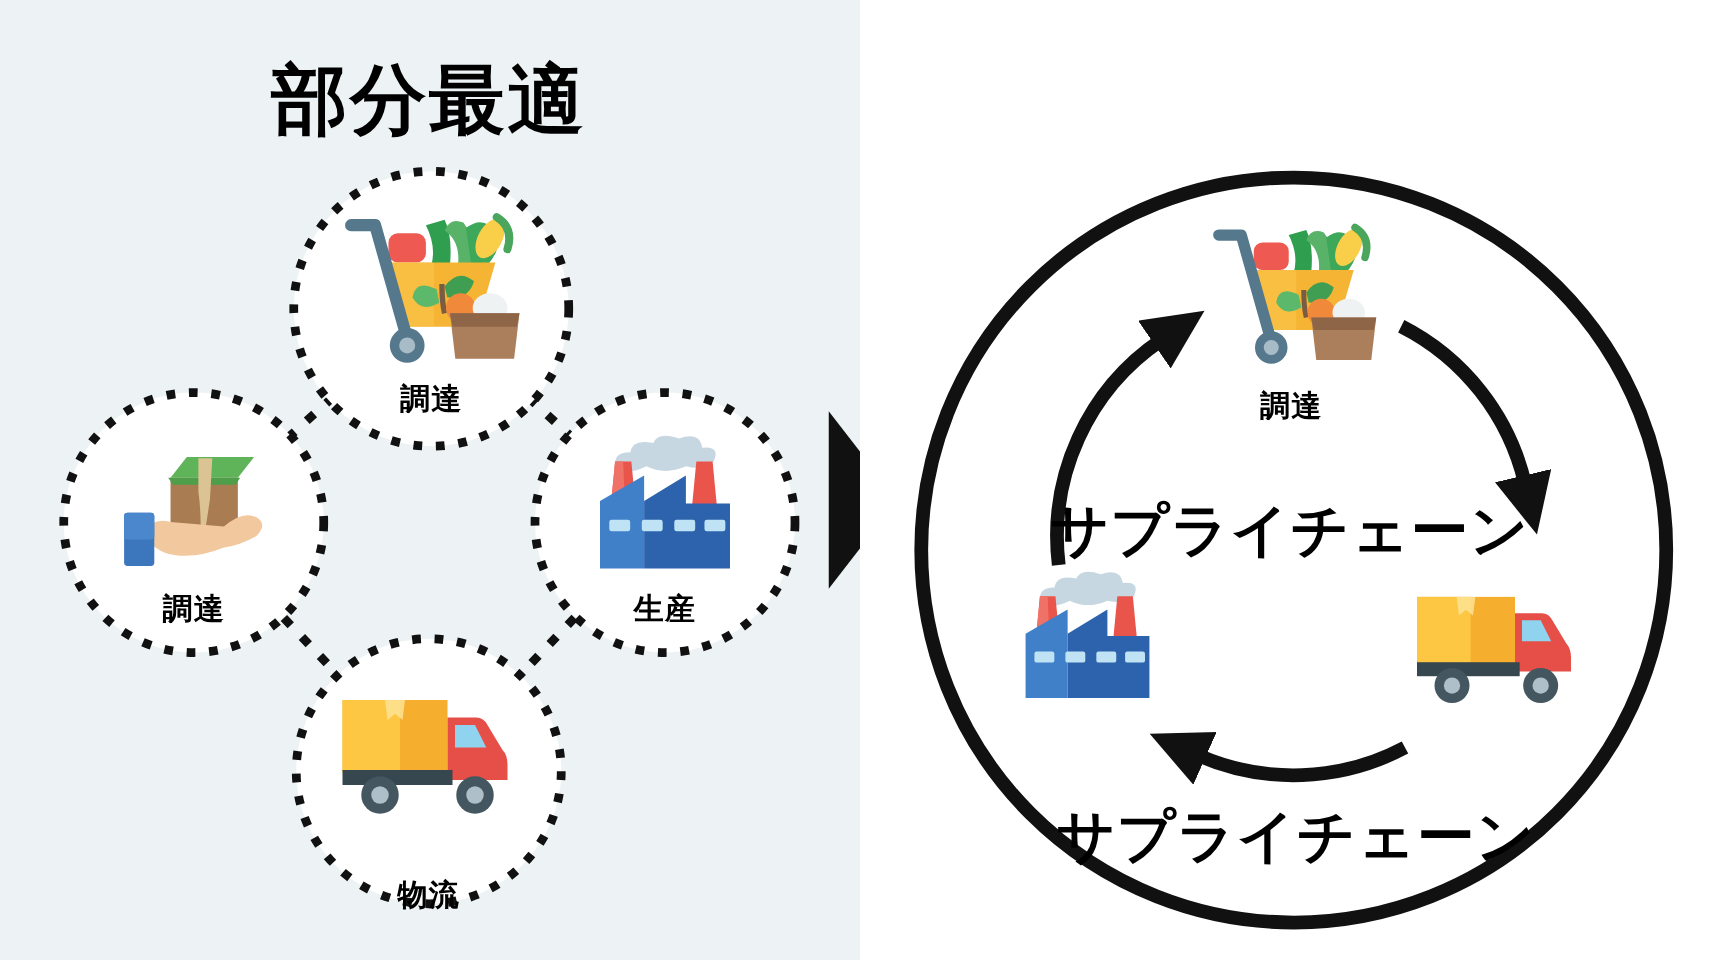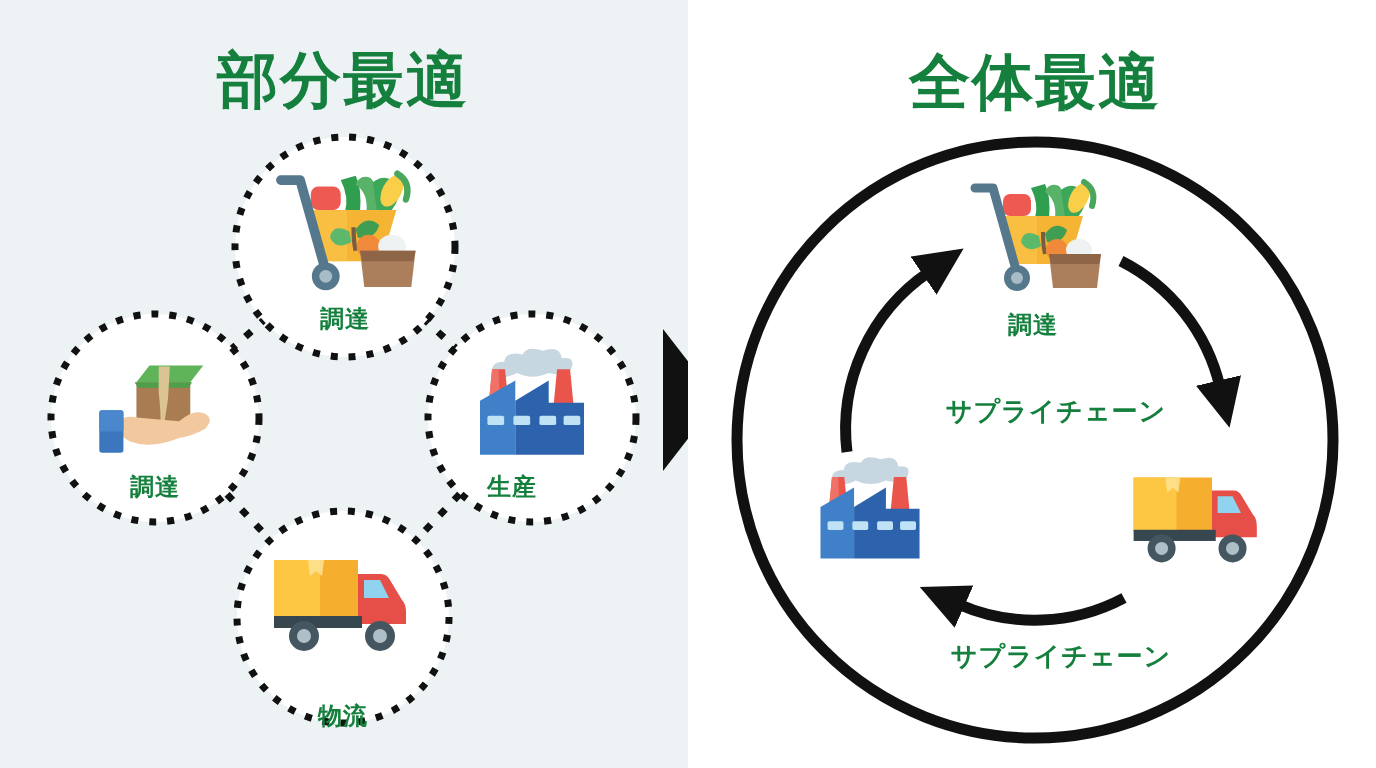--- a/index.html
+++ b/index.html
@@ -1,36 +1,36 @@
 <!DOCTYPE html>
 <html><head>
 <meta charset="utf-8">
 <style>
   html,body{margin:0;padding:0;}
   .canvas{
     position:relative;width:1376px;height:768px;overflow:hidden;
-    font-family:Liberation Serif, serif;color:#15803d;
+    font-family:Liberation Serif, serif;color:#000000;
     background:#fff;
   }
   .panel{position:absolute;top:0;height:768px;width:688px;}
   .panel.left{left:0;background:#edf3f5;}
   .panel.right{left:688px;background:#ffffff;}
   .big-title{
     position:absolute;transform:translateX(-50%);
     font-size:61px;font-weight:900;letter-spacing:2px;white-space:nowrap;
   }
   .overlay-svg{position:absolute;left:0;top:0;}
   .icon{position:absolute;}
   .node-label{
     position:absolute;transform:translateX(-50%);
     font-size:24px;font-weight:800;white-space:nowrap;letter-spacing:1px;
   }
   .chain-label{
     position:absolute;transform:translateX(-50%);
-    font-size:26px;font-weight:800;white-space:nowrap;letter-spacing:1px;margin-left:24px;
+    font-size:46px;font-weight:800;white-space:nowrap;letter-spacing:1px;
   }
   .divider-arrow{
     position:absolute;left:663px;top:329px;width:0;height:0;
     border-top:71px solid transparent;border-bottom:71px solid transparent;
     border-left:55px solid #111;
   }
 </style>
 </head>
 <body>
 
@@ -122,28 +122,27 @@
       </svg>
     <svg class="icon" style="left:467px;top:345px" width="130" height="121">
         <use href="#sym-factory"></use>
       </svg>
     <svg class="icon" style="left:268px;top:550px" width="150" height="110">
         <use href="#sym-truck"></use>
       </svg>
 
     <div class="node-label" style="left:345px;top:303px">調達</div>
     <div class="node-label" style="left:155px;top:471px">調達</div>
-    <div class="node-label" style="left:512px;top:471px">生産</div>
+    <div class="node-label" style="left:532px;top:471px">生産</div>
     <div class="node-label" style="left:343px;top:700px">物流</div>
   </section>
 
   <div class="divider-arrow"></div>
 
   <section class="panel right">
-    <div class="big-title" style="left:347px;top:42px">全体最適</div>
 
     <svg class="overlay-svg" width="688" height="768">
       <defs>
         <marker id="ah" markerWidth="4.6" markerHeight="4.6" refX="0.6" refY="2.1" orient="auto">
           <polygon points="0,0 4.4,2.1 0,4.2" fill="#111"></polygon>
         </marker>
       </defs>
 
       <circle cx="347" cy="440" r="298" fill="none" stroke="#111" stroke-width="11"></circle>
 

